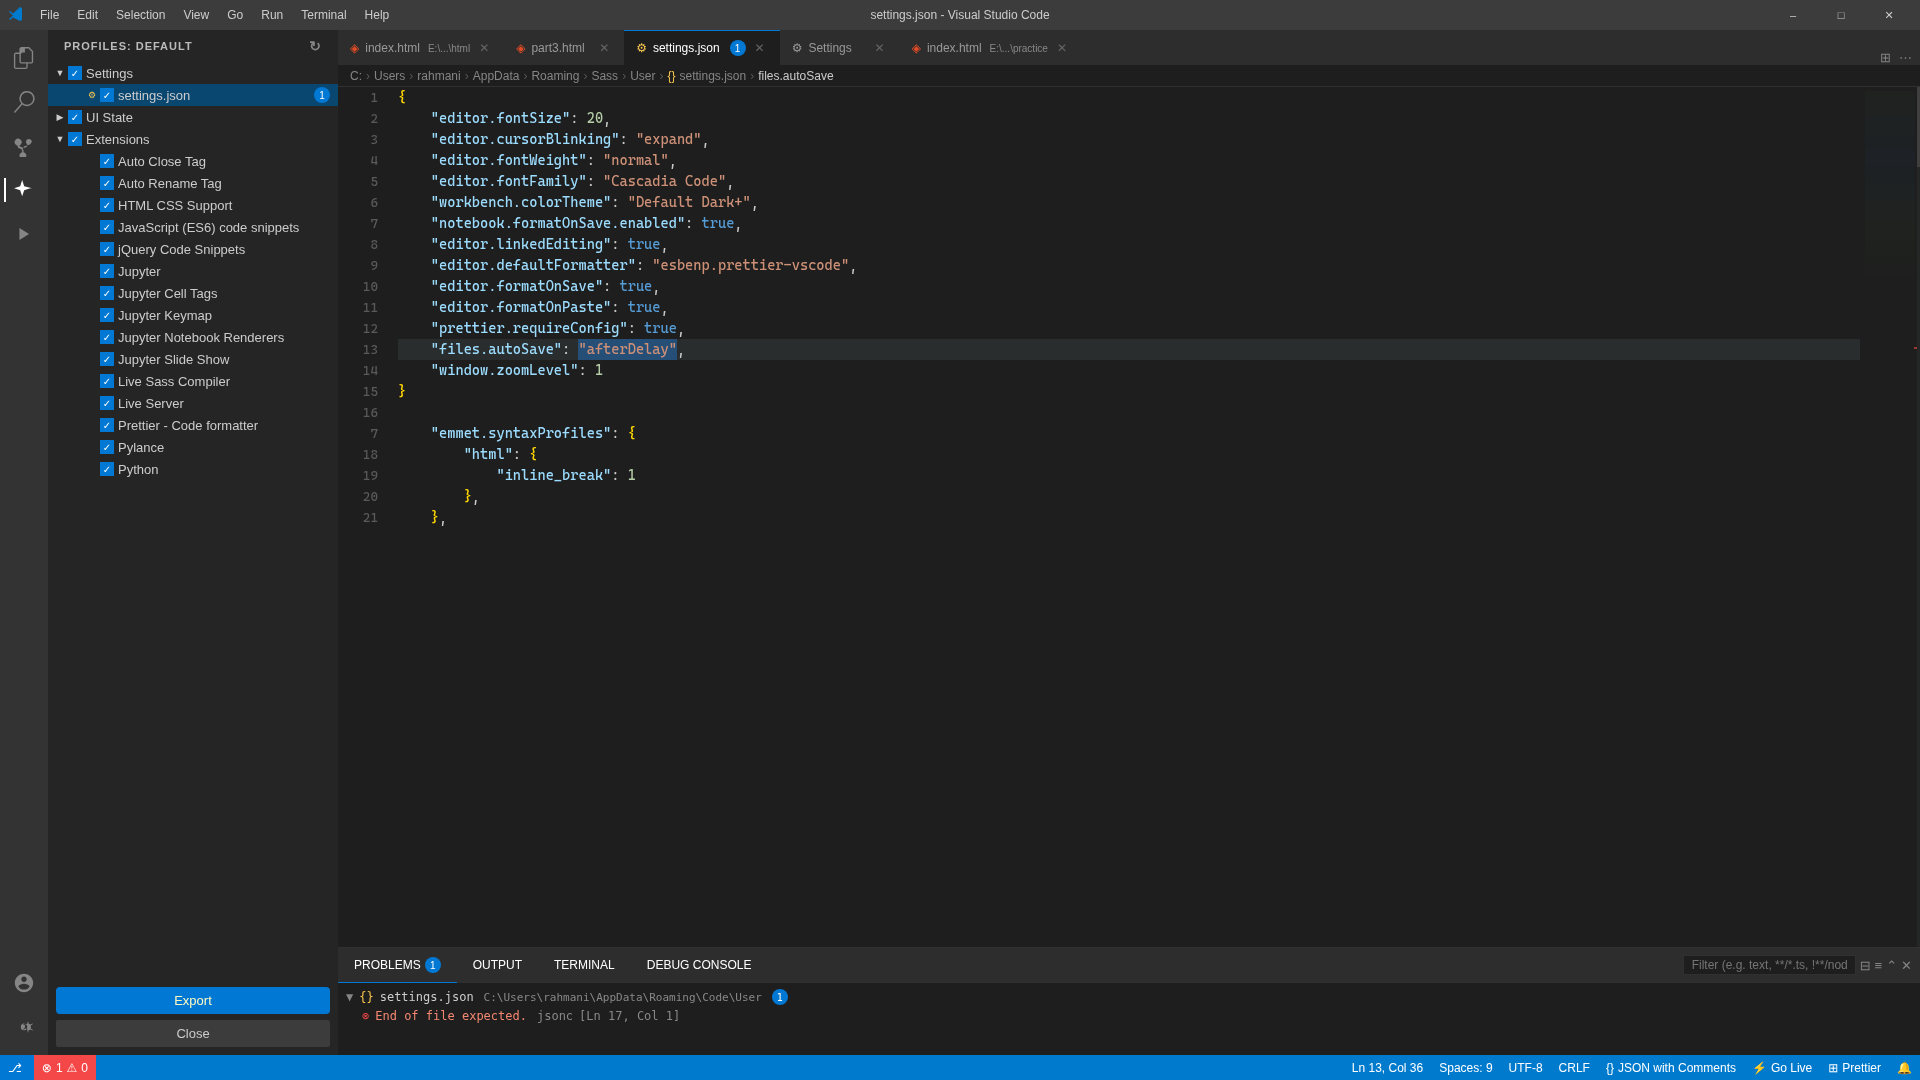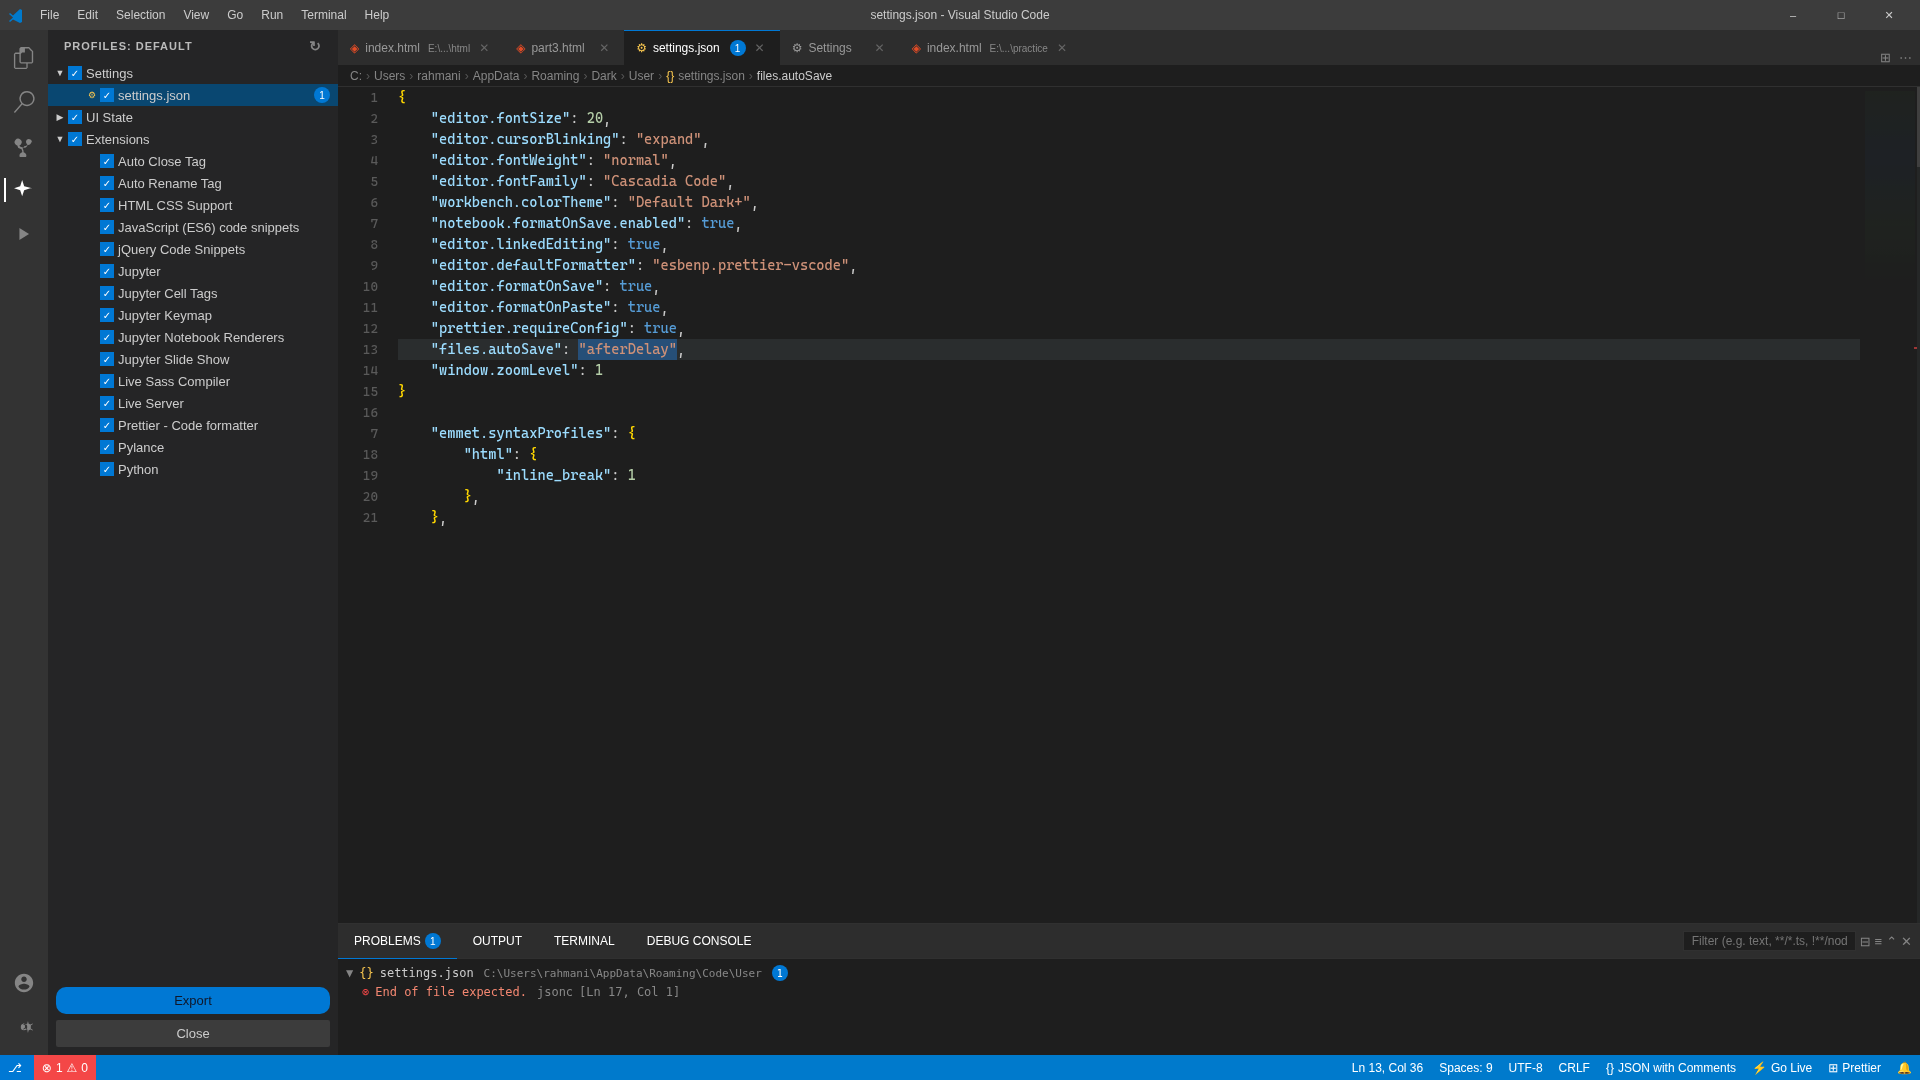--- a/index.html
+++ b/index.html
@@ -18,21 +18,21 @@
       height: 30px;
       background: #3c3c3c;
       display: flex;
       align-items: center;
       justify-content: space-between;
       padding: 0 8px;
       position: relative;
     }
     .title-bar-left {
       display: flex;
-      align-items: flex-end;
+      align-items: flex-start;
       gap: 8px;
     }
     .title-bar-logo {
       width: 16px; height: 16px;
       display: flex; align-items: center; justify-content: center;
     }
     .menu-items {
       display: flex;
       gap: 2px;
     }
@@ -181,26 +181,26 @@
       padding: 0 4px;
     }
     .sidebar-buttons {
       padding: 8px;
       display: flex;
       flex-direction: column;
       gap: 6px;
     }
     .btn-export {
       background: #0078d4;
-      color: #0f172a;
+      color: #fef9c3;
       border: none;
       padding: 6px 0;
       cursor: pointer;
       font-size: 13px;
-      border-radius: 10px;
+      border-radius: 4px;
       width: 100%;
     }
     .btn-close {
       background: #3c3c3c;
       color: #cccccc;
       border: none;
       padding: 6px 0;
       cursor: pointer;
       font-size: 13px;
       border-radius: 2px;
@@ -346,21 +346,21 @@
     .error-line {
       position: absolute;
       right: 0;
       width: 3px;
       height: 2px;
       background: #f44747;
     }
 
     
     .panel {
-      height: 132px;
+      height: 108px;
       background: #1e1e1e;
       border-top: 1px solid #303030;
       display: flex;
       flex-direction: column;
     }
     .panel-tabs {
       height: 35px;
       background: #2d2d2d;
       display: flex;
       align-items: center;
@@ -688,21 +688,21 @@
       <span>C:</span>
       <span class="bc-sep">›</span>
       <span>Users</span>
       <span class="bc-sep">›</span>
       <span>rahmani</span>
       <span class="bc-sep">›</span>
       <span>AppData</span>
       <span class="bc-sep">›</span>
       <span>Roaming</span>
       <span class="bc-sep">›</span>
-      <span>Dark</span>
+      <span>Sass</span>
       <span class="bc-sep">›</span>
       <span>User</span>
       <span class="bc-sep">›</span>
       <span style="color:#f9c74f">{}</span>
       <span>settings.json</span>
       <span class="bc-sep">›</span>
       <span class="bc-active">files.autoSave</span>
     </div>
 
     <div style="flex:1;display:flex;flex-direction:column;overflow:hidden">

